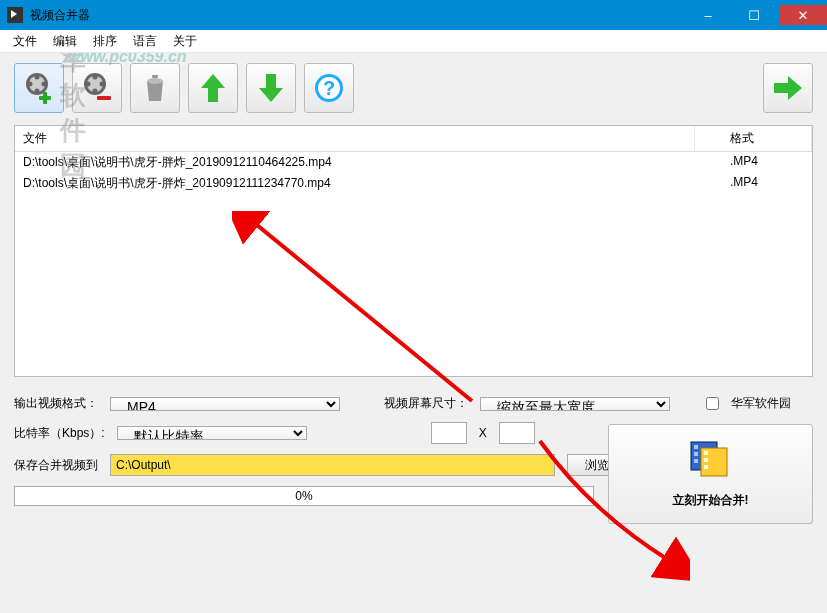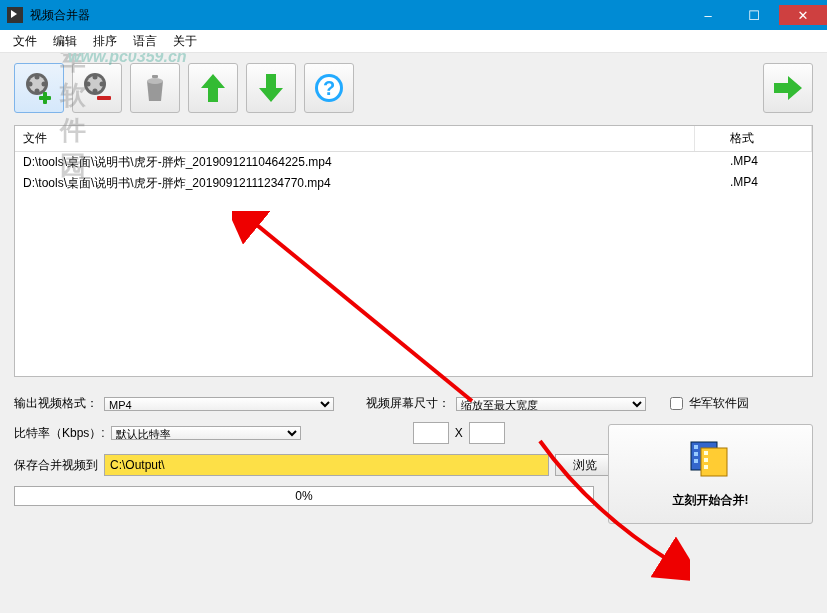--- a/index.html
+++ b/index.html
@@ -33,23 +33,23 @@
 .filehead-col { padding: 4px 8px; font-size: 12px; border-right: 1px solid #e5e5e5; background: #fff; }
 .filehead-col.c1 { flex: 1; }
 .filehead-col.c2 { width: 90px; margin-left: 27px; }
 .filerow { display: flex; font-size: 12px; }
 .filerow .cell1 { flex: 1; padding: 2px 8px; }
 .filerow .cell2 { width: 90px; padding: 2px 8px; }
 
 .arrow-red { position: absolute; pointer-events: none; z-index: 5; }
 
 .opts { margin-top: 18px; font-size: 12px; }
-.optrow { display: flex; align-items: center; margin-bottom: 10px; gap: 6px; }
+.optrow { display: flex; align-items: center; margin-bottom: 10px; gap: 12px; }
 .lbl { font-size: 12px; }
-.sel { height: 14px; border: 1px solid #aaa; background: linear-gradient(#fff,#f0f0f0); font-size: 11px; padding: 0 0; }
+.sel { height: 14px; border: 1px solid #aaa; background: linear-gradient(#fff,#f0f0f0); font-size: 14px; padding: 0 12px; }
 .sel.fmt { width: 230px; }
 .sel.br { width: 190px; }
 .sel.sz { width: 190px; }
 .txin { height: 22px; border: 1px solid #aaa; width: 36px; font-size: 12px; text-align: center; }
 .chk { width: 13px; height: 13px; }
 .txout { height: 22px; border: 1px solid #aaa; width: 445px; font-size: 12px; padding: 0 5px; background:#fde047; }
 .browse { height: 22px; width: 60px; border: 1px solid #aaa; background: linear-gradient(#fdfdfd,#e4e4e4); font-size: 12px; }
 
 .bottom { display: flex; gap: 14px; margin-top: 6px; align-items: stretch; }
 .progcol { flex: 1; }

